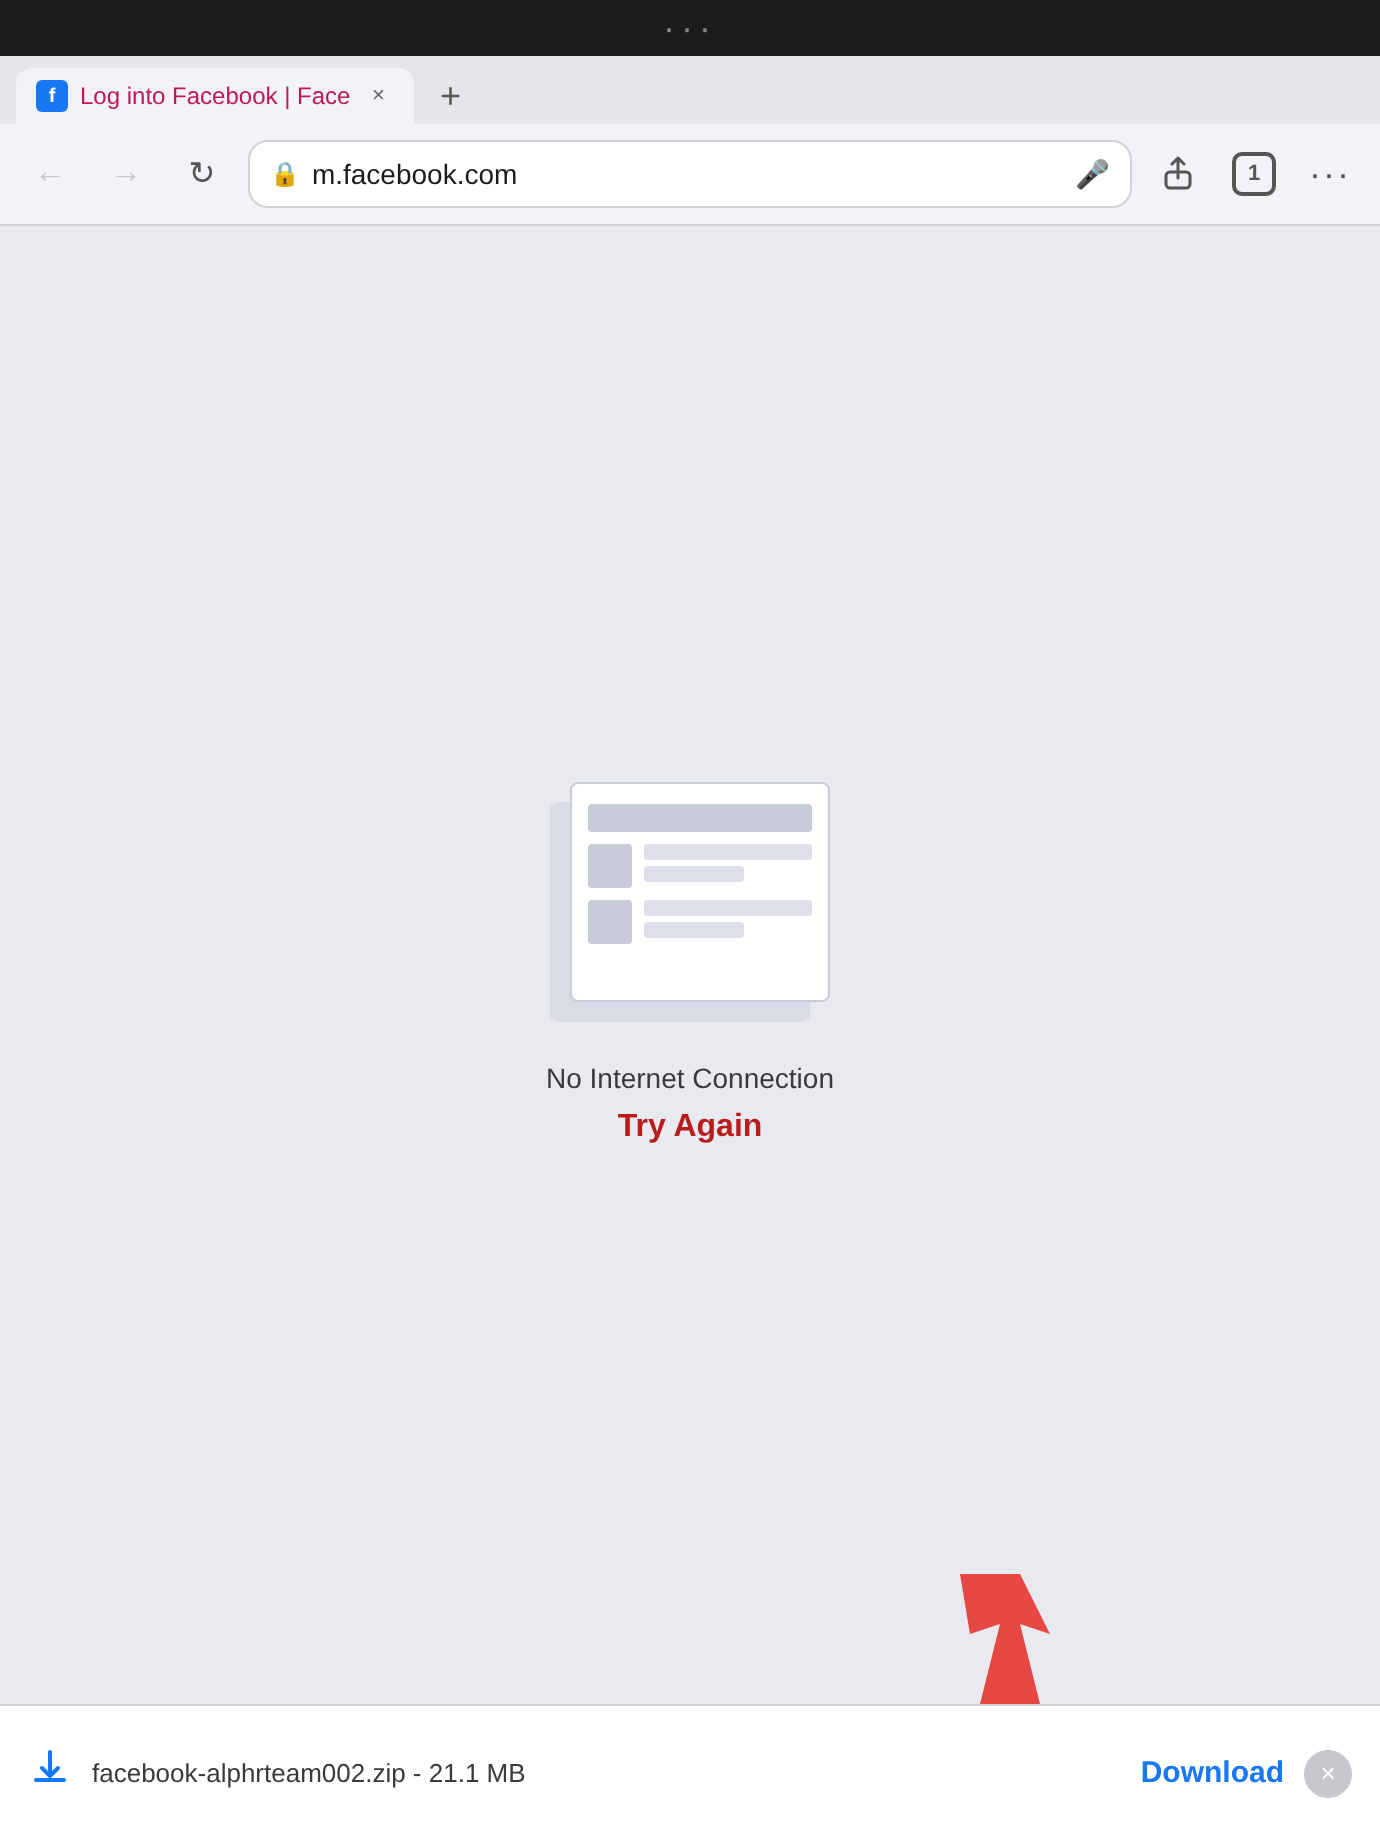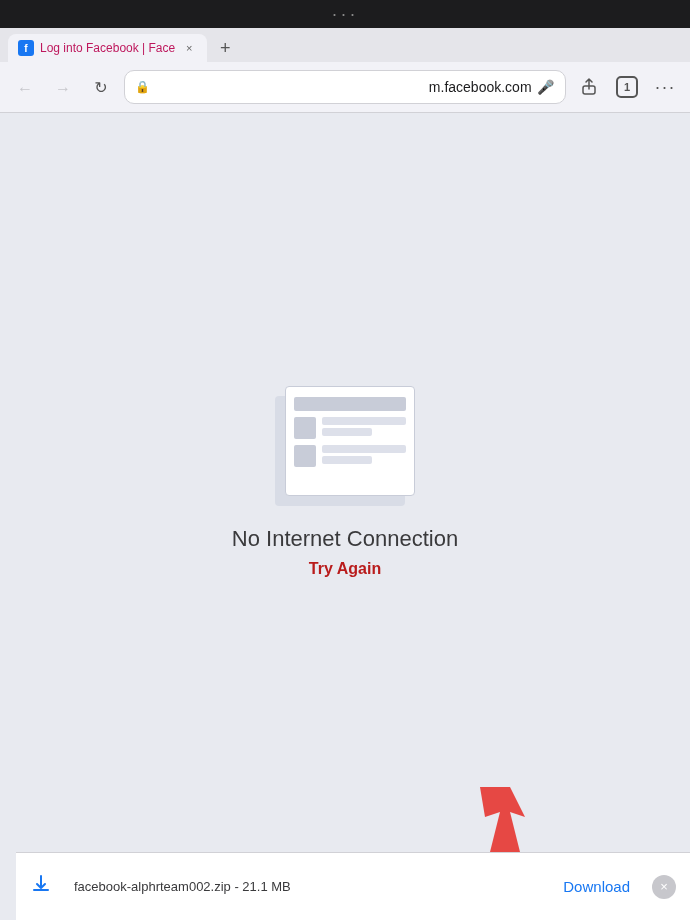--- a/index.html
+++ b/index.html
@@ -131,21 +131,21 @@
       border: 1px solid #d1d1d6;
     }
     .lock-icon {
       color: #8e8e93;
       font-size: 12px;
     }
     .address-text {
       font-size: 14px;
       color: #1c1c1e;
       flex: 1;
-      text-align: right;
+      text-align: left;
     }
     .mic-icon {
       color: #8e8e93;
       font-size: 14px;
     }
     .nav-action-btn {
       width: 30px;
       height: 30px;
       display: flex;
       align-items: center;
@@ -236,59 +236,59 @@
     .doc-line {
       height: 8px;
       background: #dde0ea;
       border-radius: 2px;
     }
     .doc-line.short {
       width: 60%;
     }
 
     .no-internet-text {
-      font-size: 22px;
+      font-size: 14px;
       font-weight: 500;
       color: #3a3a3c;
       margin-bottom: 8px;
     }
     .try-again-link {
       font-size: 16px;
       font-weight: 600;
       color: #b91c1c;
       cursor: pointer;
     }
 
     
     .download-bar {
       position: absolute;
       bottom: 0;
-      left: 16px;
+      left: 0;
       right: 0;
       height: 68px;
       background: white;
       border-top: 1px solid #d1d1d6;
       display: flex;
       align-items: center;
       padding: 0 14px;
-      gap: 22px;
+      gap: 10px;
     }
     .download-icon-wrap {
       color: #1877f2;
       font-size: 20px;
       flex-shrink: 0;
     }
     .download-filename {
       flex: 1;
       font-size: 13px;
       color: #3a3a3c;
     }
     .download-action-btn {
       font-size: 15px;
-      font-weight: 400;
+      font-weight: 700;
       color: #1877f2;
       cursor: pointer;
     }
     .download-close-btn {
       width: 24px;
       height: 24px;
       border-radius: 50%;
       background: #c7c7cc;
       display: flex;
       align-items: center;

